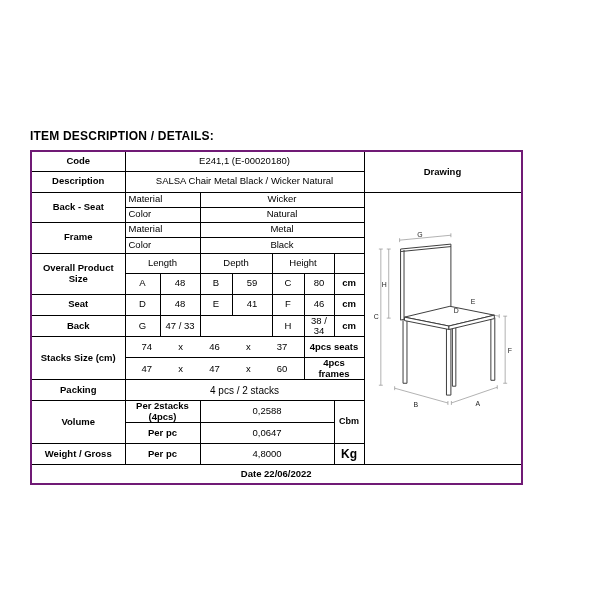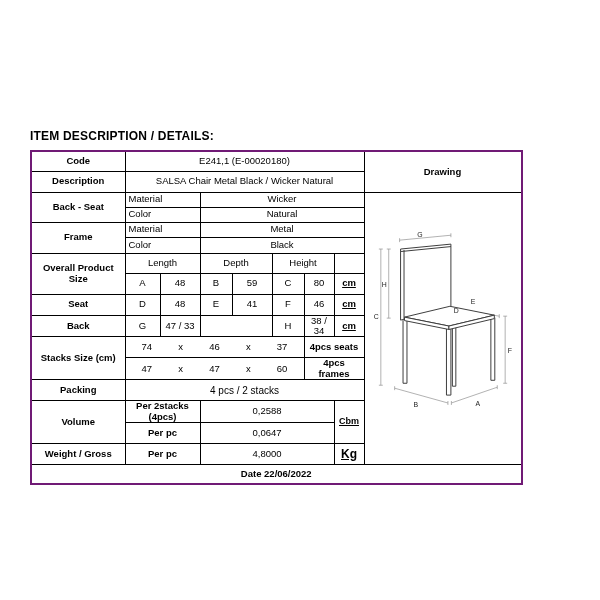--- a/index.html
+++ b/index.html
@@ -20,21 +20,21 @@
     border:1px solid #000;
     font-size:9.5px;line-height:1.1;
     padding:0 3px;overflow:hidden;vertical-align:middle;
     text-align:center;background:#fff;
   }
   td.lbl{font-weight:bold;font-size:10px;text-align:left;}
   td.lbl-sm{font-weight:bold;font-size:8.5px;text-align:left;}
   td.lbl-md{font-weight:bold;font-size:9.5px;text-align:left;}
   td.bold{font-weight:normal;font-size:10px;margin-left:22px;}
   td.val{font-size:9.5px;}
-  td.unit{font-weight:bold;font-size:8.5px;text-align:left;padding-left:2px;text-decoration:underline;}
+  td.unit{font-weight:bold;font-size:8.5px;text-align:left;padding-left:2px;}
   td.note{font-weight:bold;font-size:8px;text-align:left;padding-left:2px;}
   td.per{font-weight:bold;font-size:8.5px;line-height:1.15;}
   td.yellow{background:#FFFFCC;}
   td.gray{background:#F0F0F0;}
   td.ops{font-weight:bold;font-size:10px;text-align:center;line-height:1.3;}
   td.drawing-head{font-weight:bold;font-size:10px;text-align:center;}
   td.drawing-cell{padding:0;vertical-align:top;}
   td.date-cell{font-weight:bold;font-size:9px;}
   td.tight{padding:0 1px;font-size:8.5px;}
   .stackrow{display:flex;justify-content:space-around;align-items:center;font-size:9.5px;}

